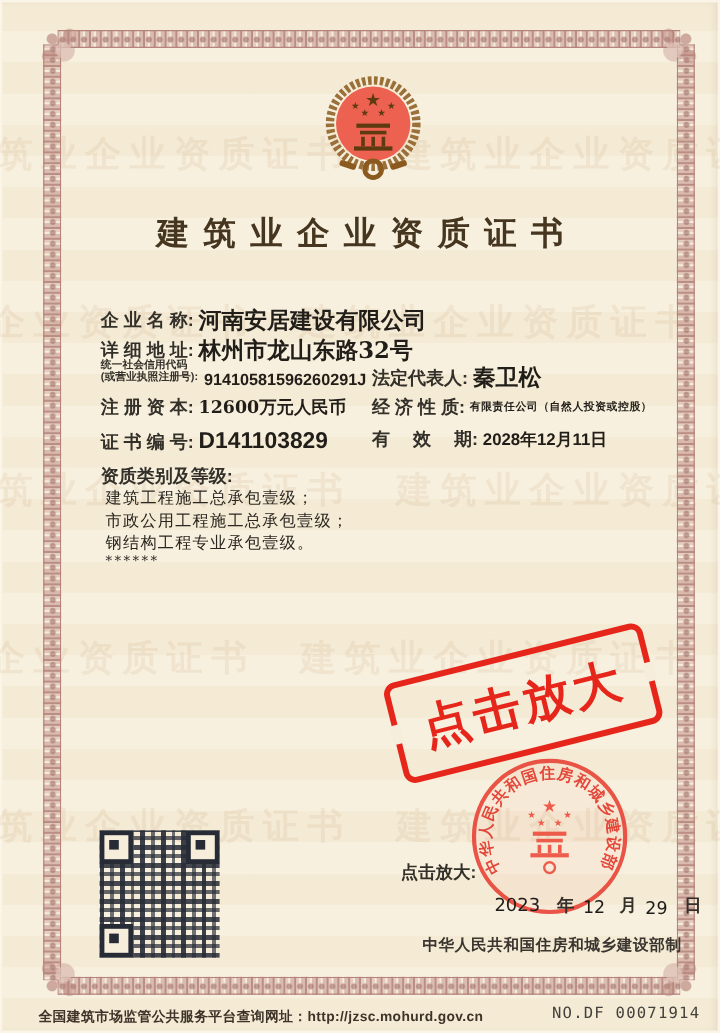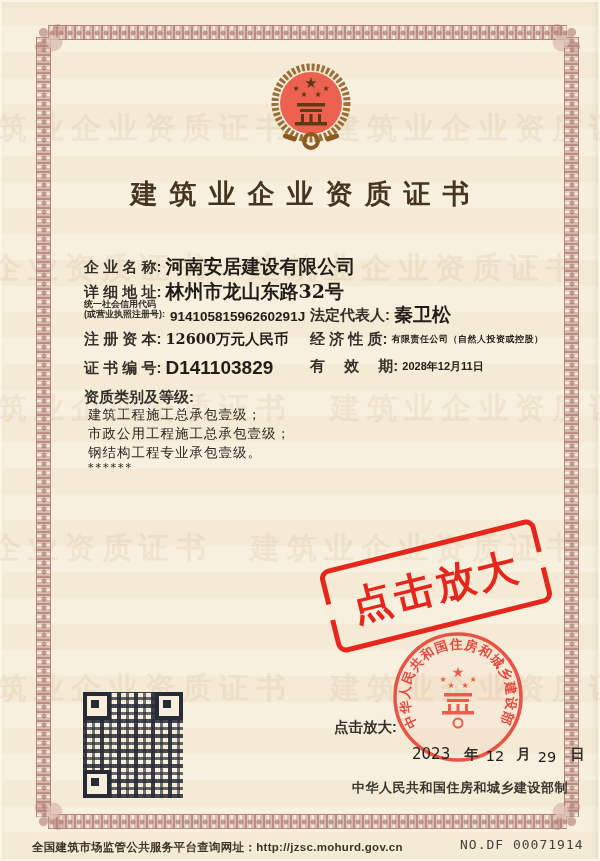--- a/index.html
+++ b/index.html
@@ -166,21 +166,21 @@
     <span class="val" style="font-size:9px;letter-spacing:.5px">有限责任公司（自然人投资或控股）</span>
   </div>
 
   <div class="row" style="left:84px;top:357px">
     <span class="lbl">证 书 编 号:</span>
     <span class="val print">D141103829</span>
   </div>
 
   <div class="row" style="left:310px;top:357px">
     <span class="lbl">有　 效　 期:</span>
-    <span class="val print" style="font-size:11px">2028年12月11日</span>
+    <span class="val print" style="font-size:14px">2028年12月11日</span>
   </div>
 
   <div class="qual-head">资质类别及等级:</div>
   <div class="qual-item" style="top:406px">建筑工程施工总承包壹级；</div>
   <div class="qual-item" style="top:425px">市政公用工程施工总承包壹级；</div>
   <div class="qual-item" style="top:444px">钢结构工程专业承包壹级。</div>
   <div class="qual-item" style="top:461px;font-size:11px;letter-spacing:2px">******</div>
 
   <div class="zoom-stamp">
     <div class="notch l"></div>

